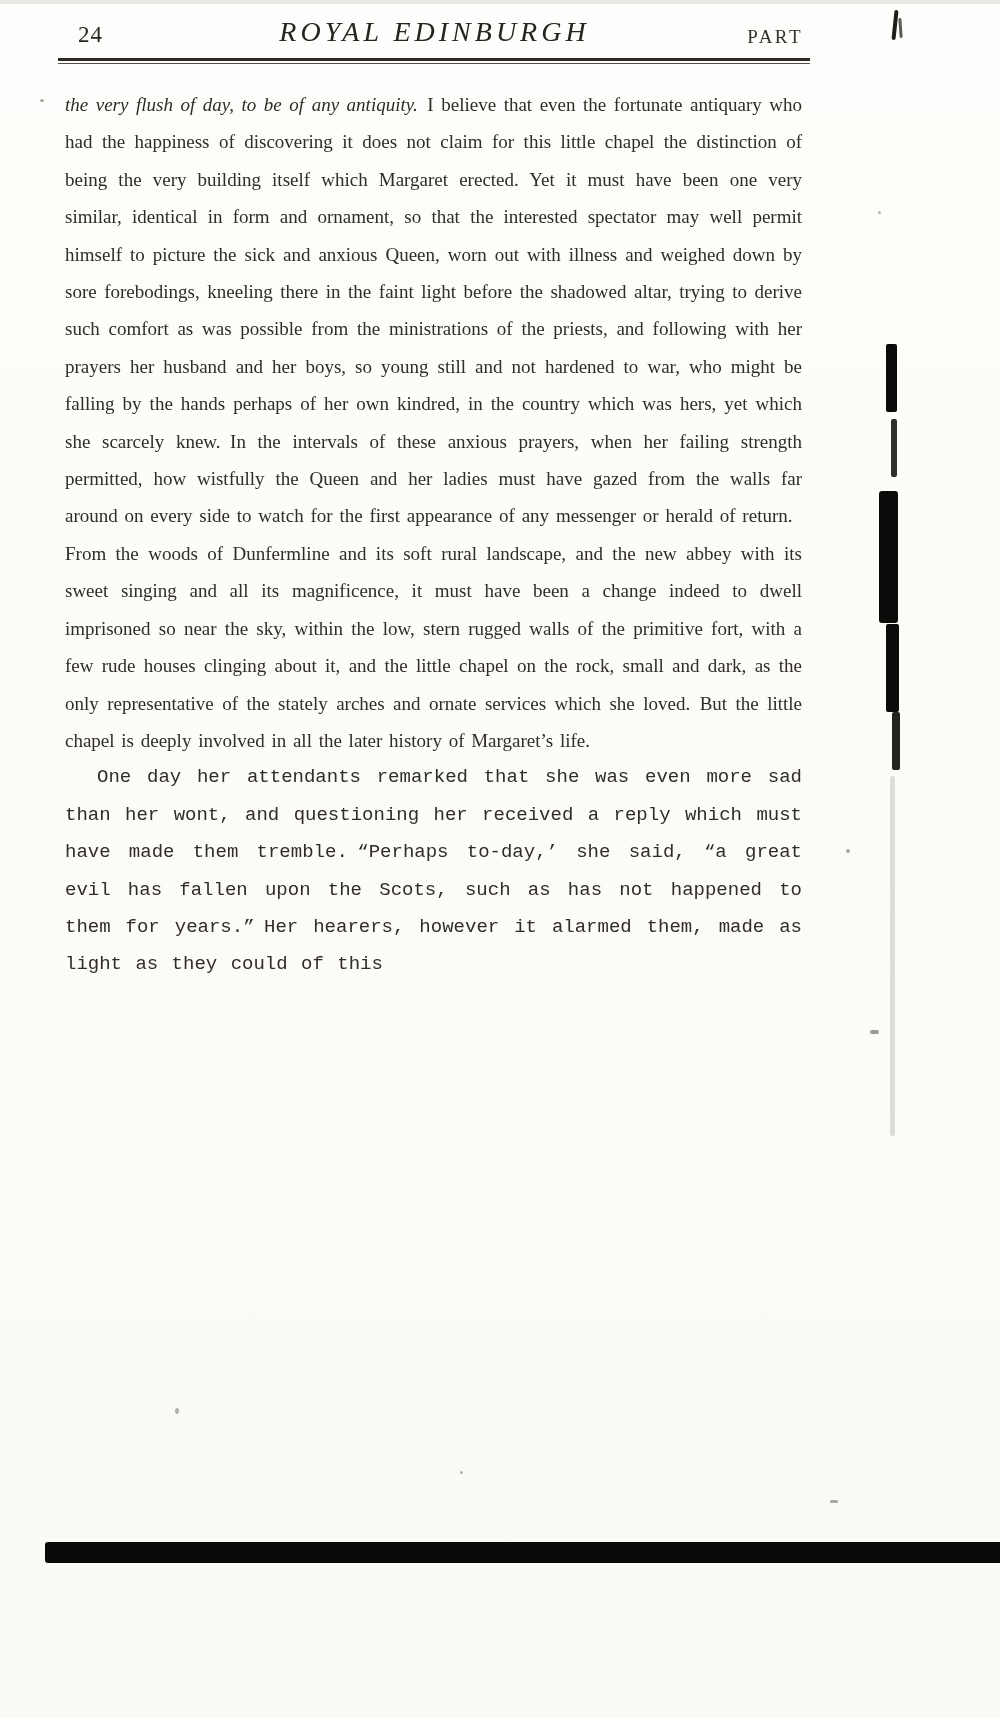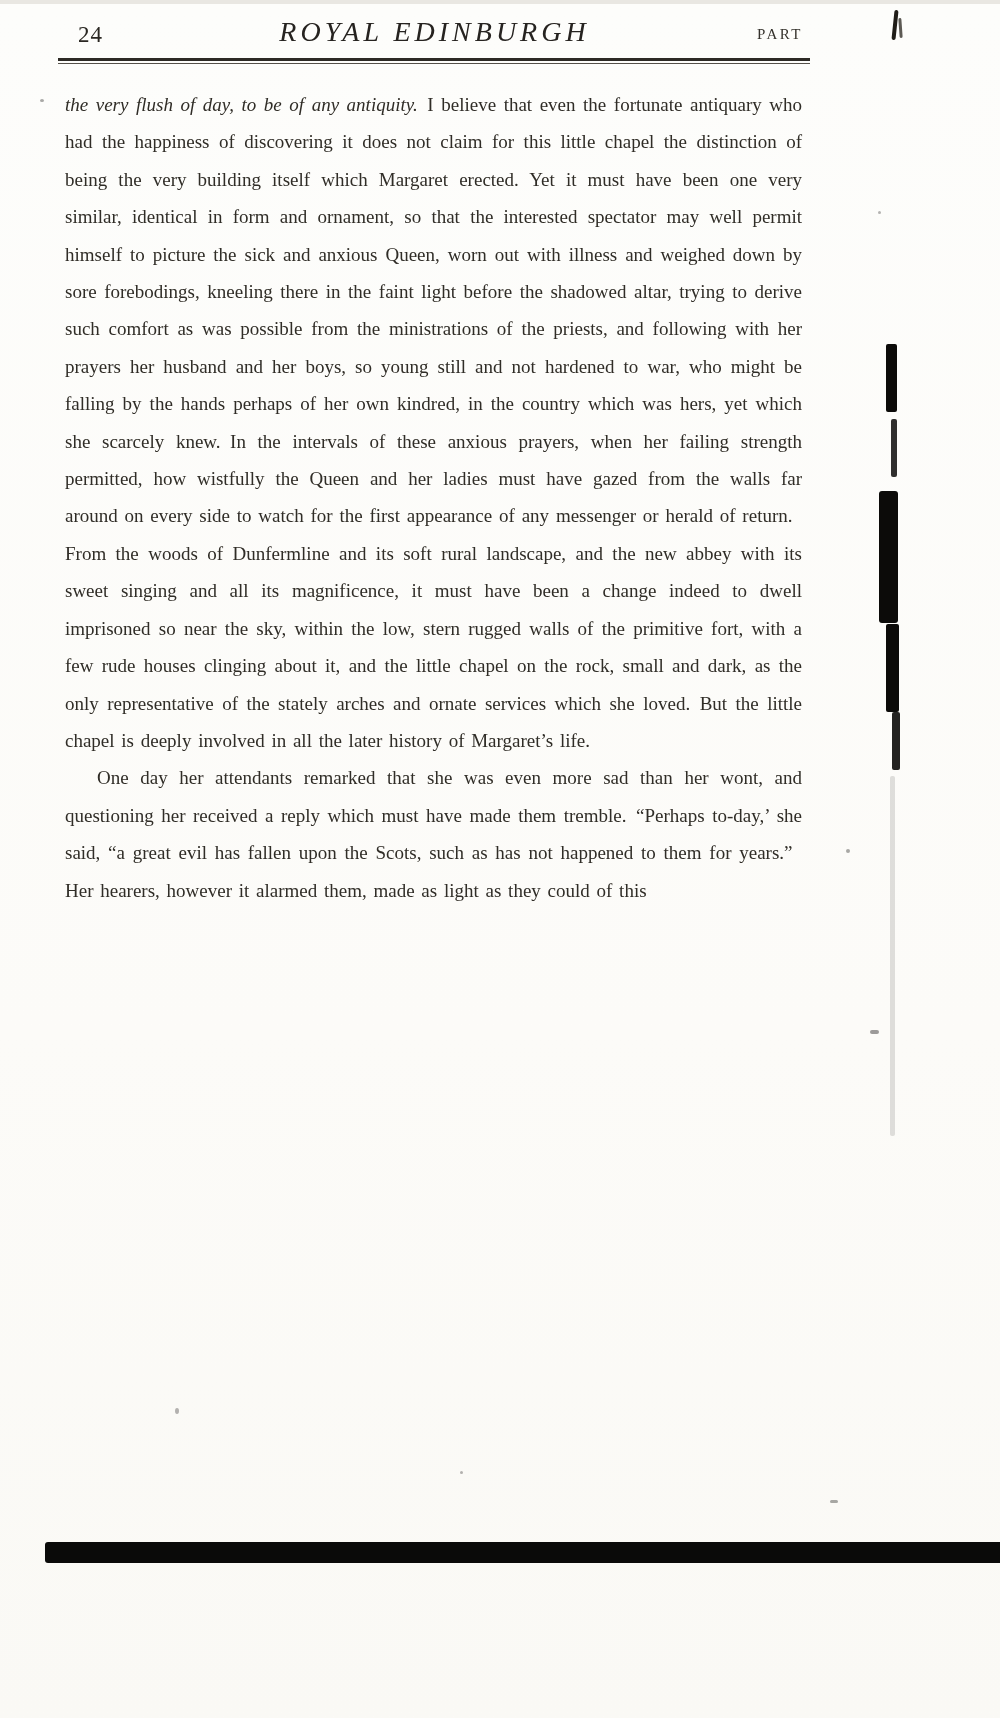--- a/index.html
+++ b/index.html
@@ -43,21 +43,21 @@
     font-style: italic;
     font-size: 28px;
     letter-spacing: 4px;
     color: #262320;
     font-weight: 500;
   }
   .part-label {
     position: absolute;
     right: 4px;
     top: 10px;
-    font-size: 15px;
+    font-size: 19px;
     letter-spacing: 2.5px;
     color: #35322c;
   }
   .header-rule {
     position: absolute;
     left: 58px;
     top: 54px;
     width: 752px;
     height: 6px;
     border-top: 3px solid #2d2a25;
@@ -76,20 +76,21 @@
     text-align: justify;
     word-spacing: 2px;
     color: #302d27;
   }
   .text-block p {
     margin: 0;
     padding: 0;
   }
   .para-2 {
     text-indent: 32px;
+    font-family: Liberation Mono, monospace;
   }
   .italic-lead {
     font-style: italic;
   }
 
   
   .artifact {
     position: absolute;
     background: #0c0b09;
   }

